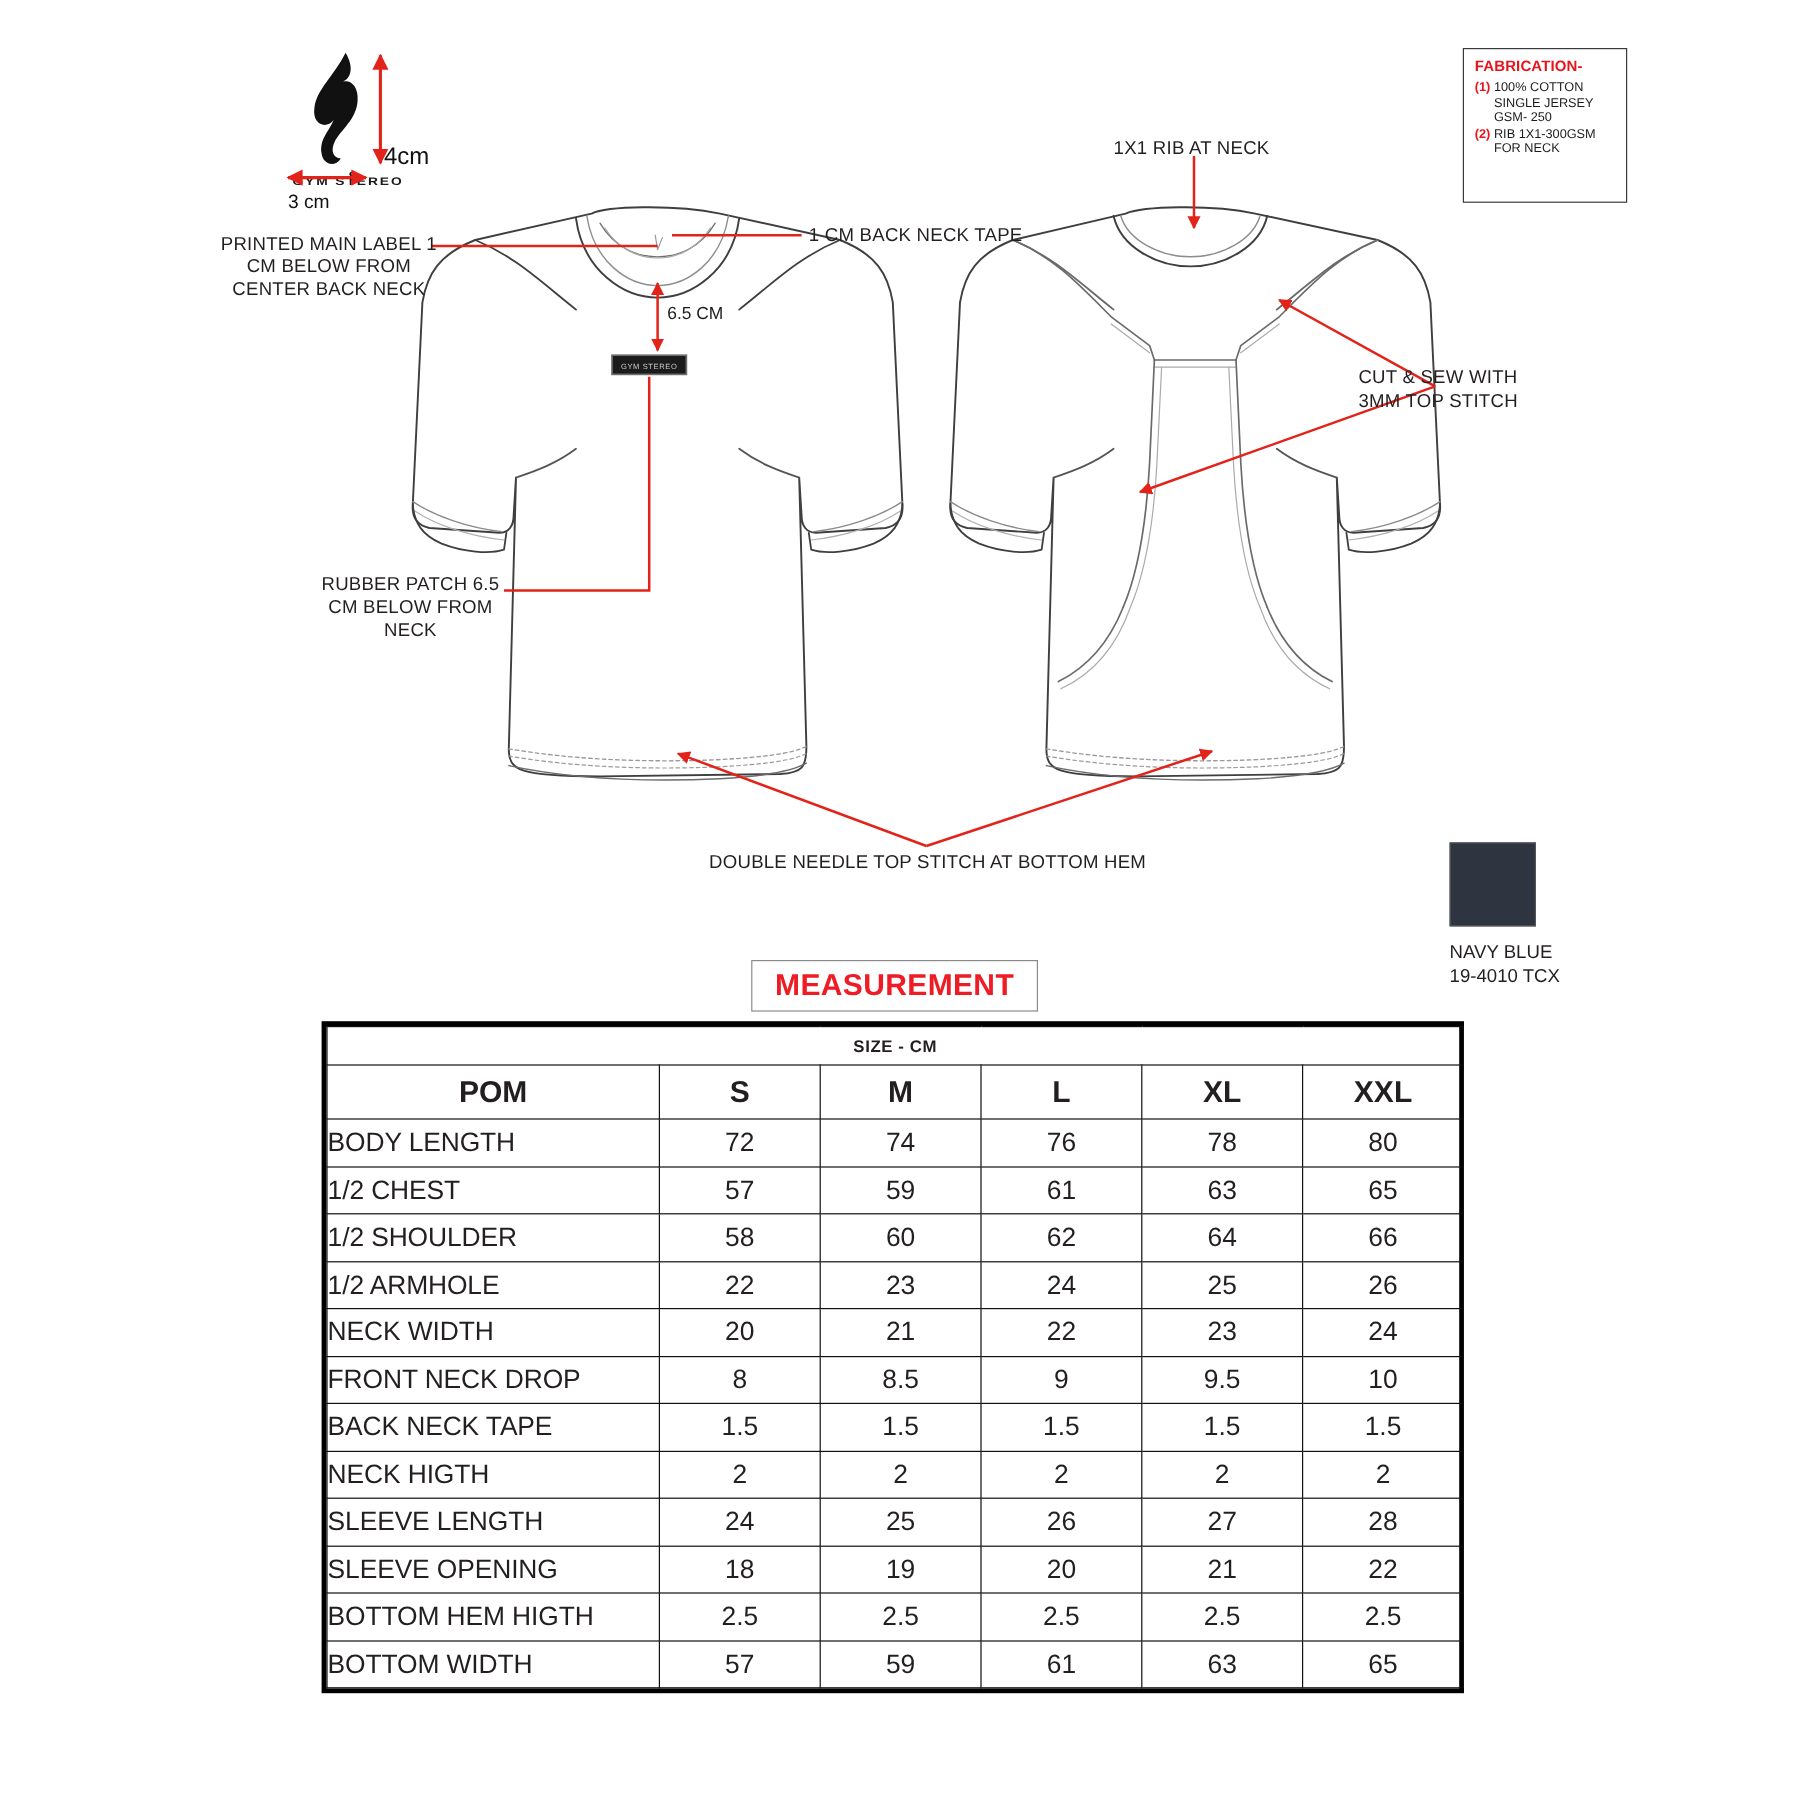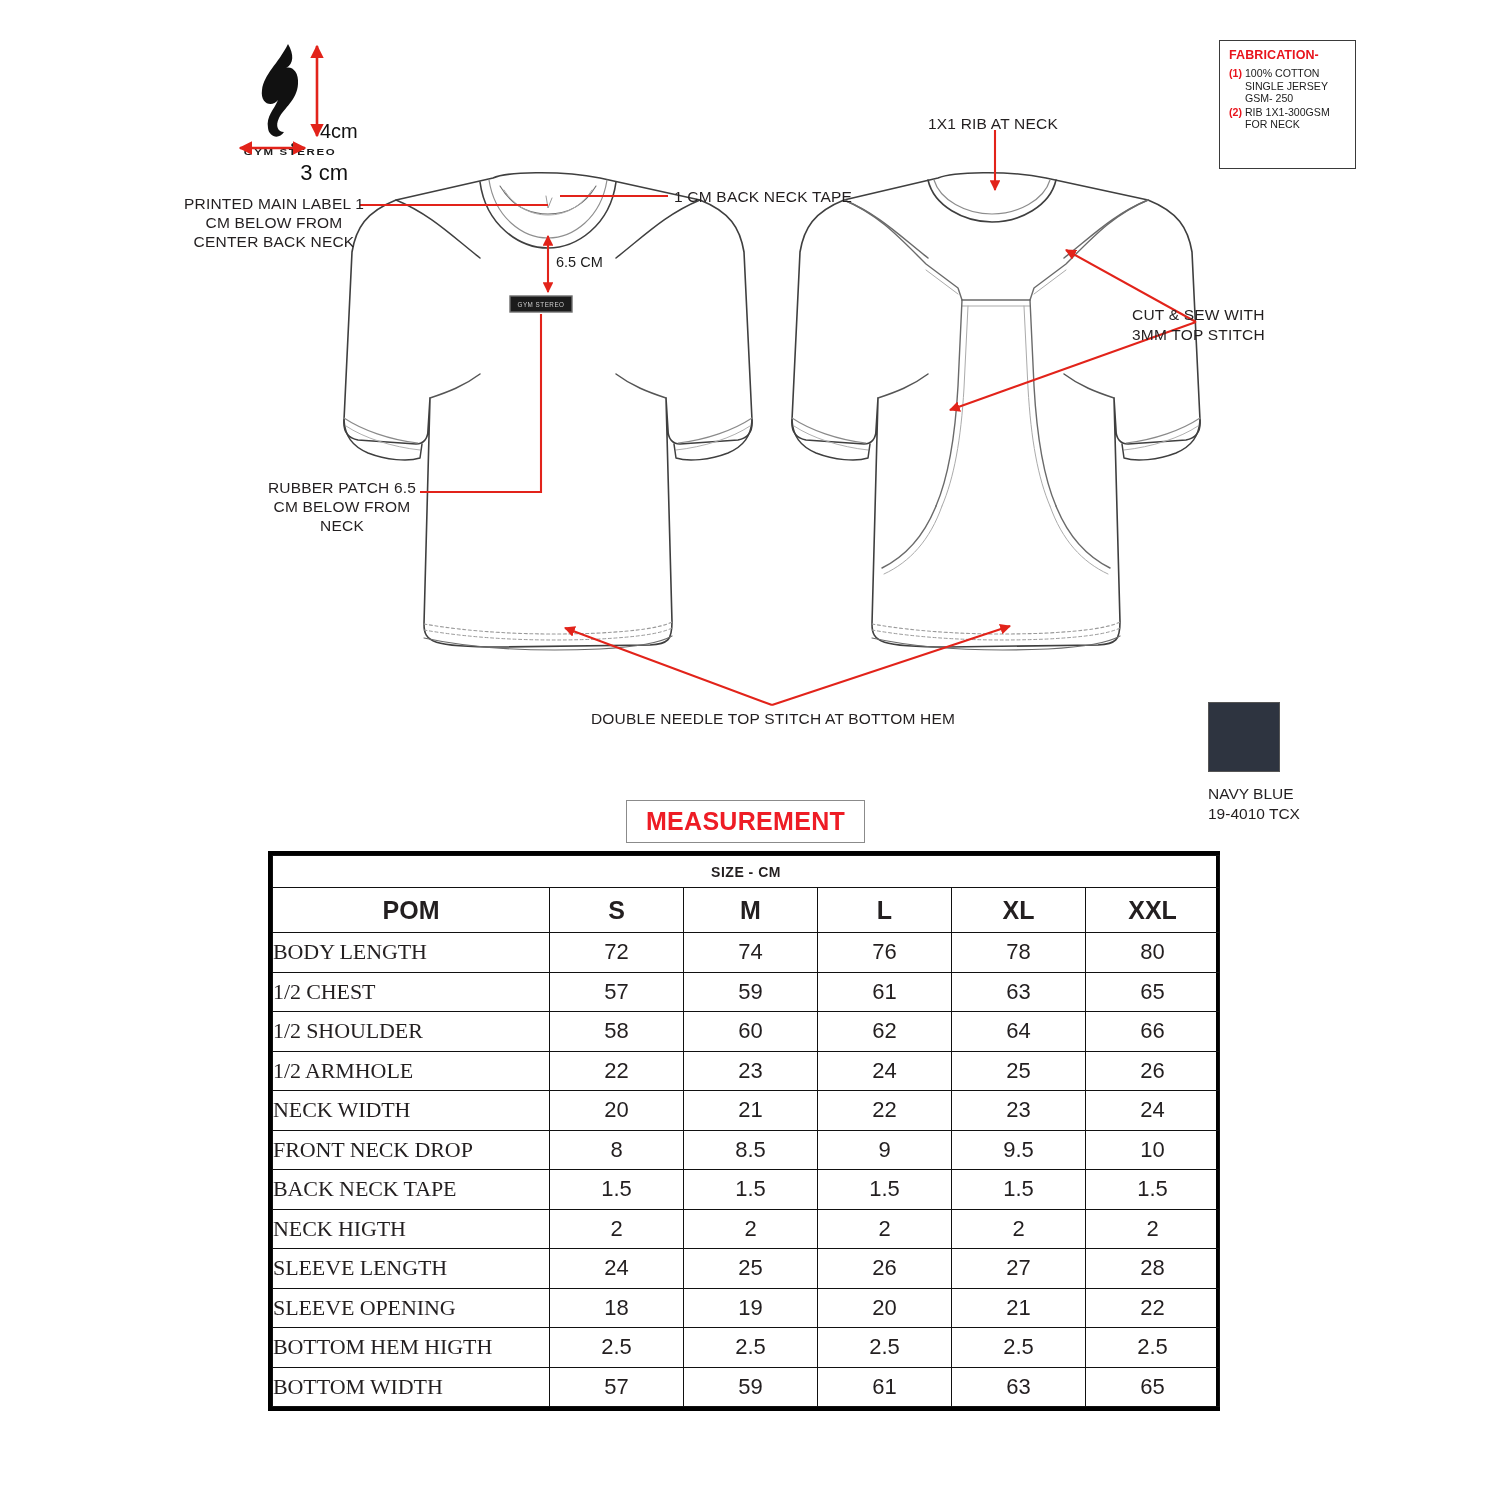--- a/index.html
+++ b/index.html
@@ -19,21 +19,21 @@
   #logo-block { left: 240px; top: 38px; width: 200px; height: 145px; }
   #logo-mark { position:absolute; left: 8px; top: 4px; width: 70px; height: 100px; }
   #logo-wordmark {
     position: absolute; left: 0px; top: 108px; width: 100px;
     font-size: 11.5px; letter-spacing: 1.6px; font-weight: 700;
     color: #1a1a1a; text-align: center;
     font-family: "Liberation Sans", sans-serif;
     transform: scaleY(0.8);
   }
   #dim-4cm-label { position:absolute; left: 80px; top: 82px; font-size: 20px; color:#111; }
-  #dim-3cm-label { position:absolute; left: 0px; top: 122px; width: 108px; text-align:right; font-size: 22px; color:#111; }
+  #dim-3cm-label { position:absolute; left: 0px; top: 122px; width: 108px; text-align:left; font-size: 16px; color:#111; }
   #dim-s-label { position:absolute; left: 0px; top: 100px; width: 108px; text-align:center; font-size: 13px; font-weight:700; color:#111; }
 
   
   #fabrication-box {
     left: 1219px; top: 40px; width: 137px; height: 129px;
     border: 1.6px solid #3a3a3a; background: #fff;
     box-sizing: border-box; padding: 7px 6px 0 9px;
   }
   #fabrication-title {
     color: #e8141c; font-weight: 700; font-size: 12.5px;
@@ -76,21 +76,21 @@
   table.mt td, table.mt th { border: 1.6px solid #111; padding: 0; }
   .size-cm-row td {
     text-align:center; font-weight:700; font-size: 14px;
     height: 31px; letter-spacing: .5px; border-left:none; border-right:none; border-top:none;
   }
   .hdr td {
     text-align:center; font-weight:700; font-size: 25px; height: 44px;
   }
   .hdr td.pom { font-size: 25px; }
   tbody.body-rows td { height: 38.5px; font-size: 22px; }
-  td.pomcell { text-align: left; padding-left: 11px; font-size: 22px; letter-spacing:-.1px;font-family:Liberation Serif, serif; }
+  td.pomcell { text-align: left; padding-left: 11px; font-size: 22px; letter-spacing:-.1px; }
   td.valcell { text-align: center; }
   col.c0 { width: 277px; }
   col.c1, col.c2, col.c3, col.c4, col.c5 { width: 134px; }
 </style>
 </head>
 <body>
 
 <div class="abs" id="logo-block">
   <svg id="logo-mark" viewBox="0 0 70 100">
     <path d="M40 2 C 30 22, 16 32, 14 48 C 12 62, 24 66, 30 58 C 26 68, 18 74, 20 86

